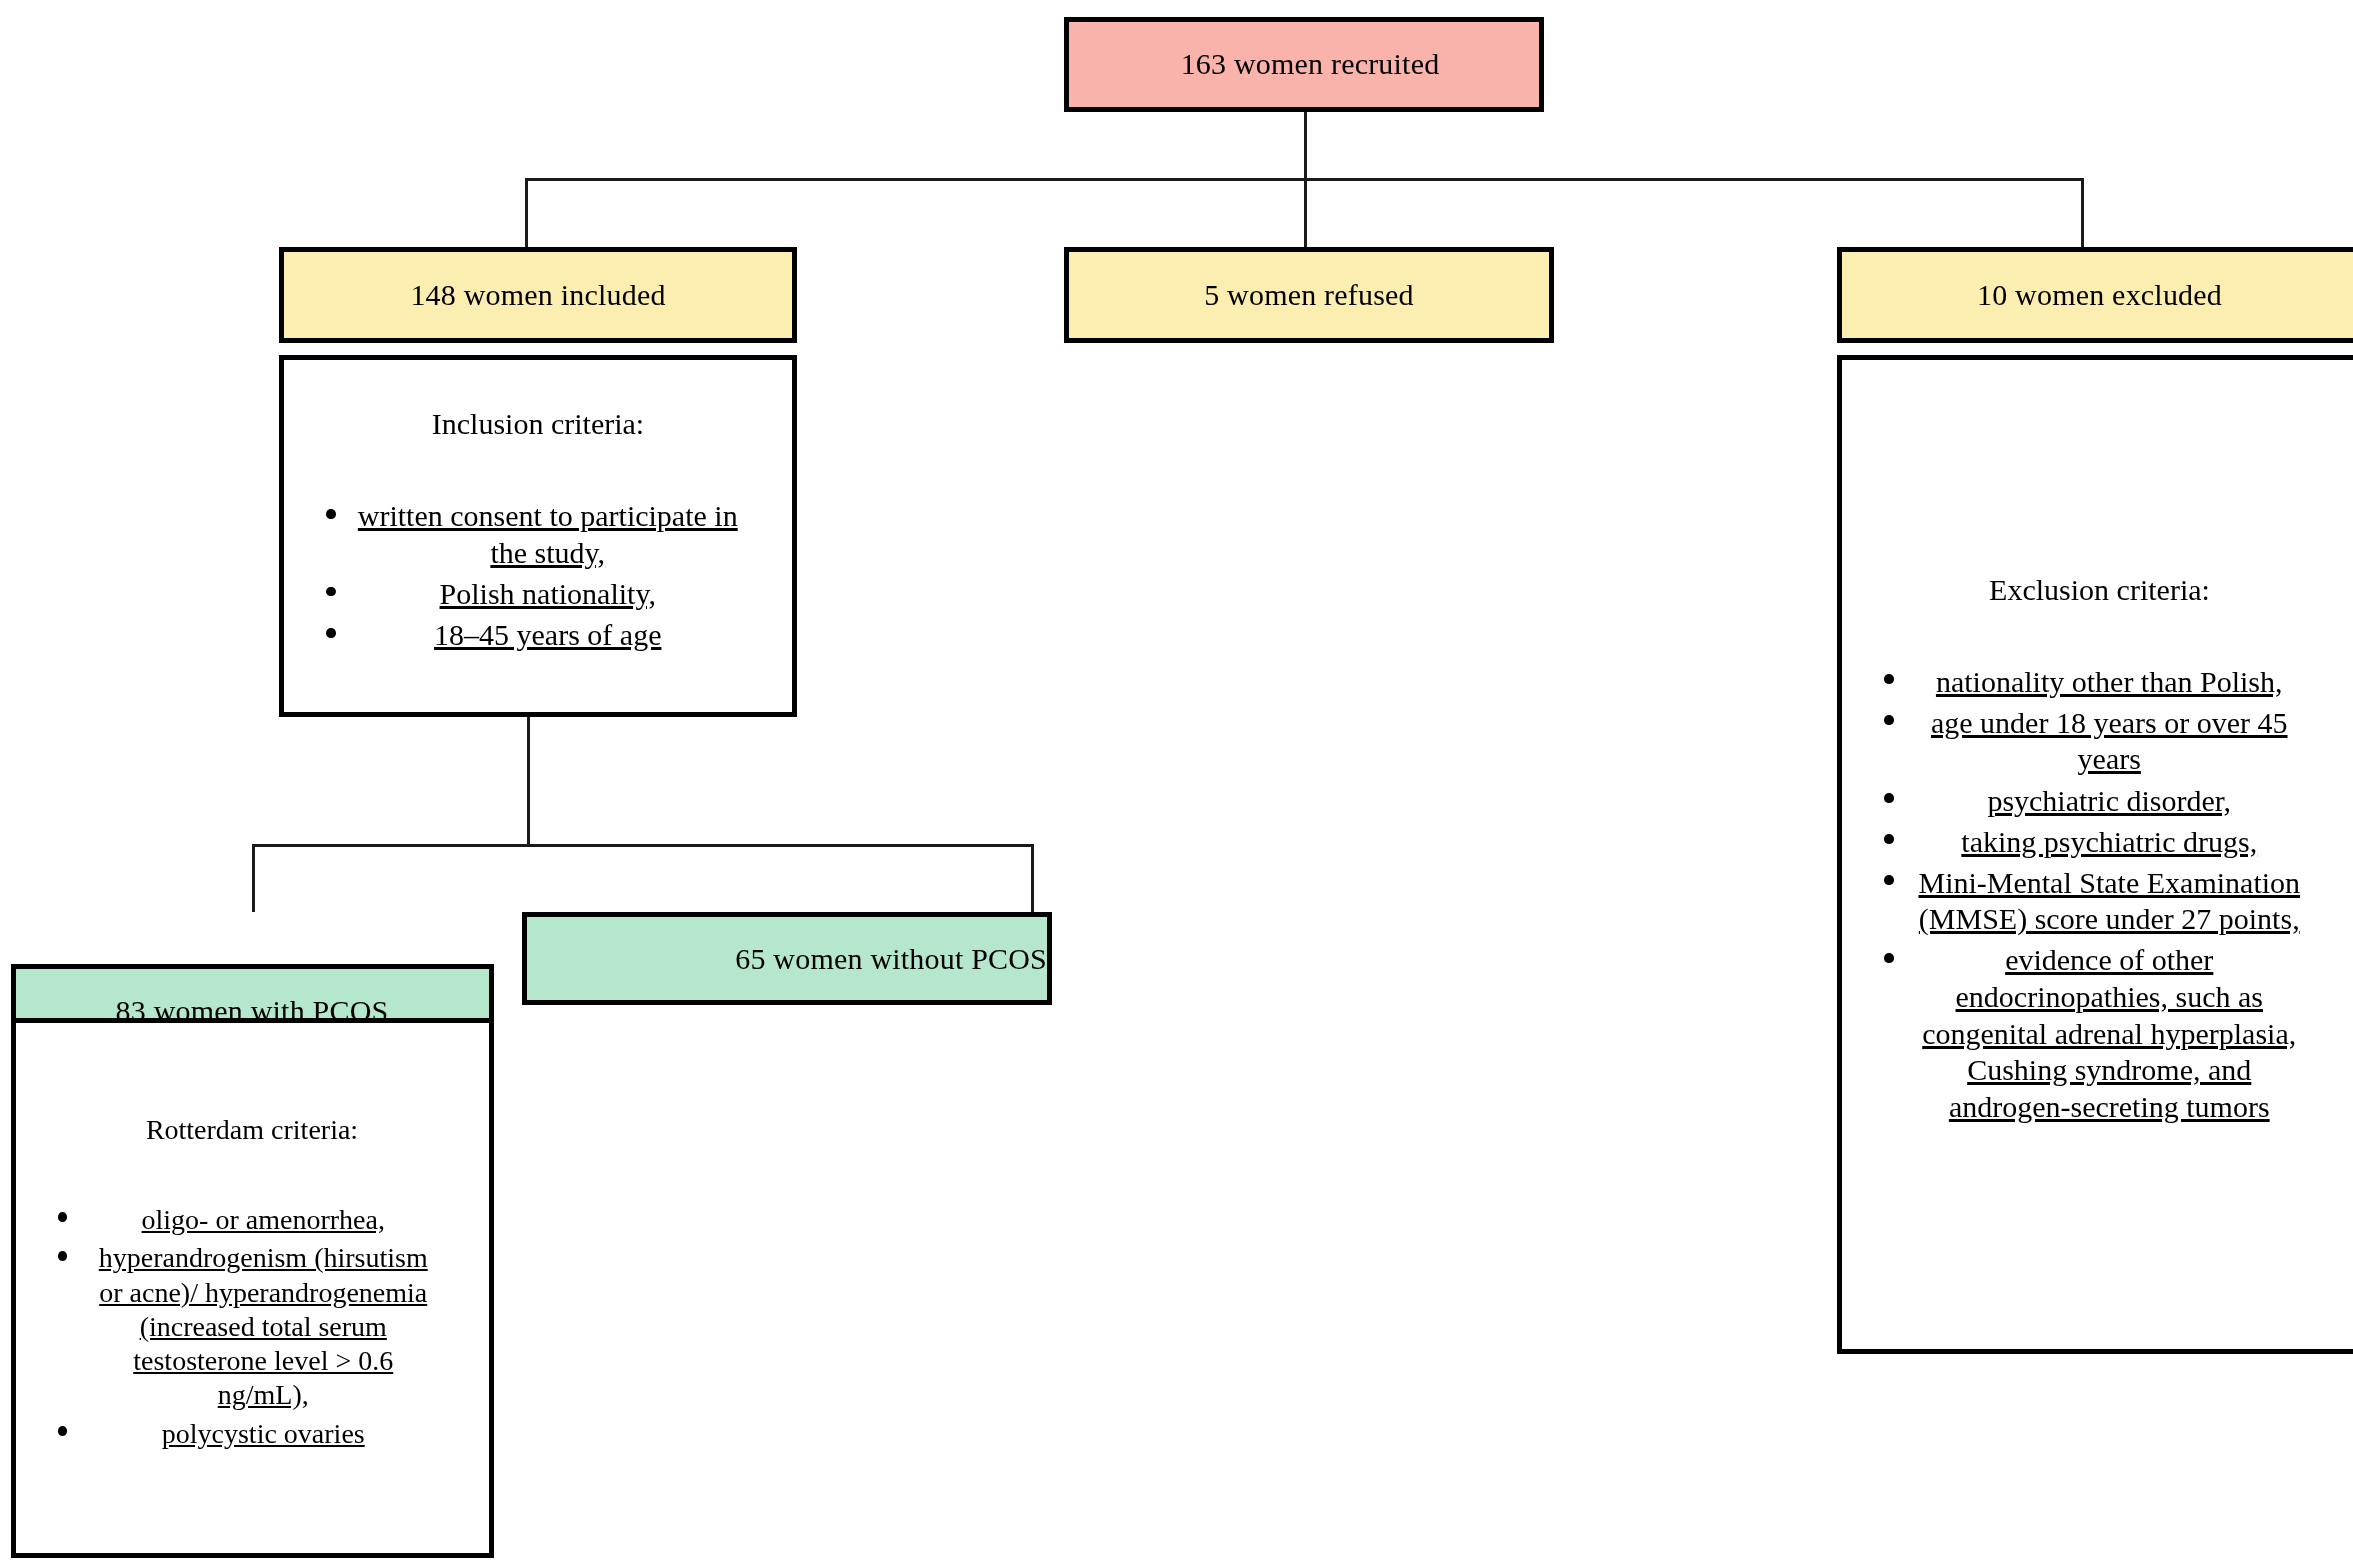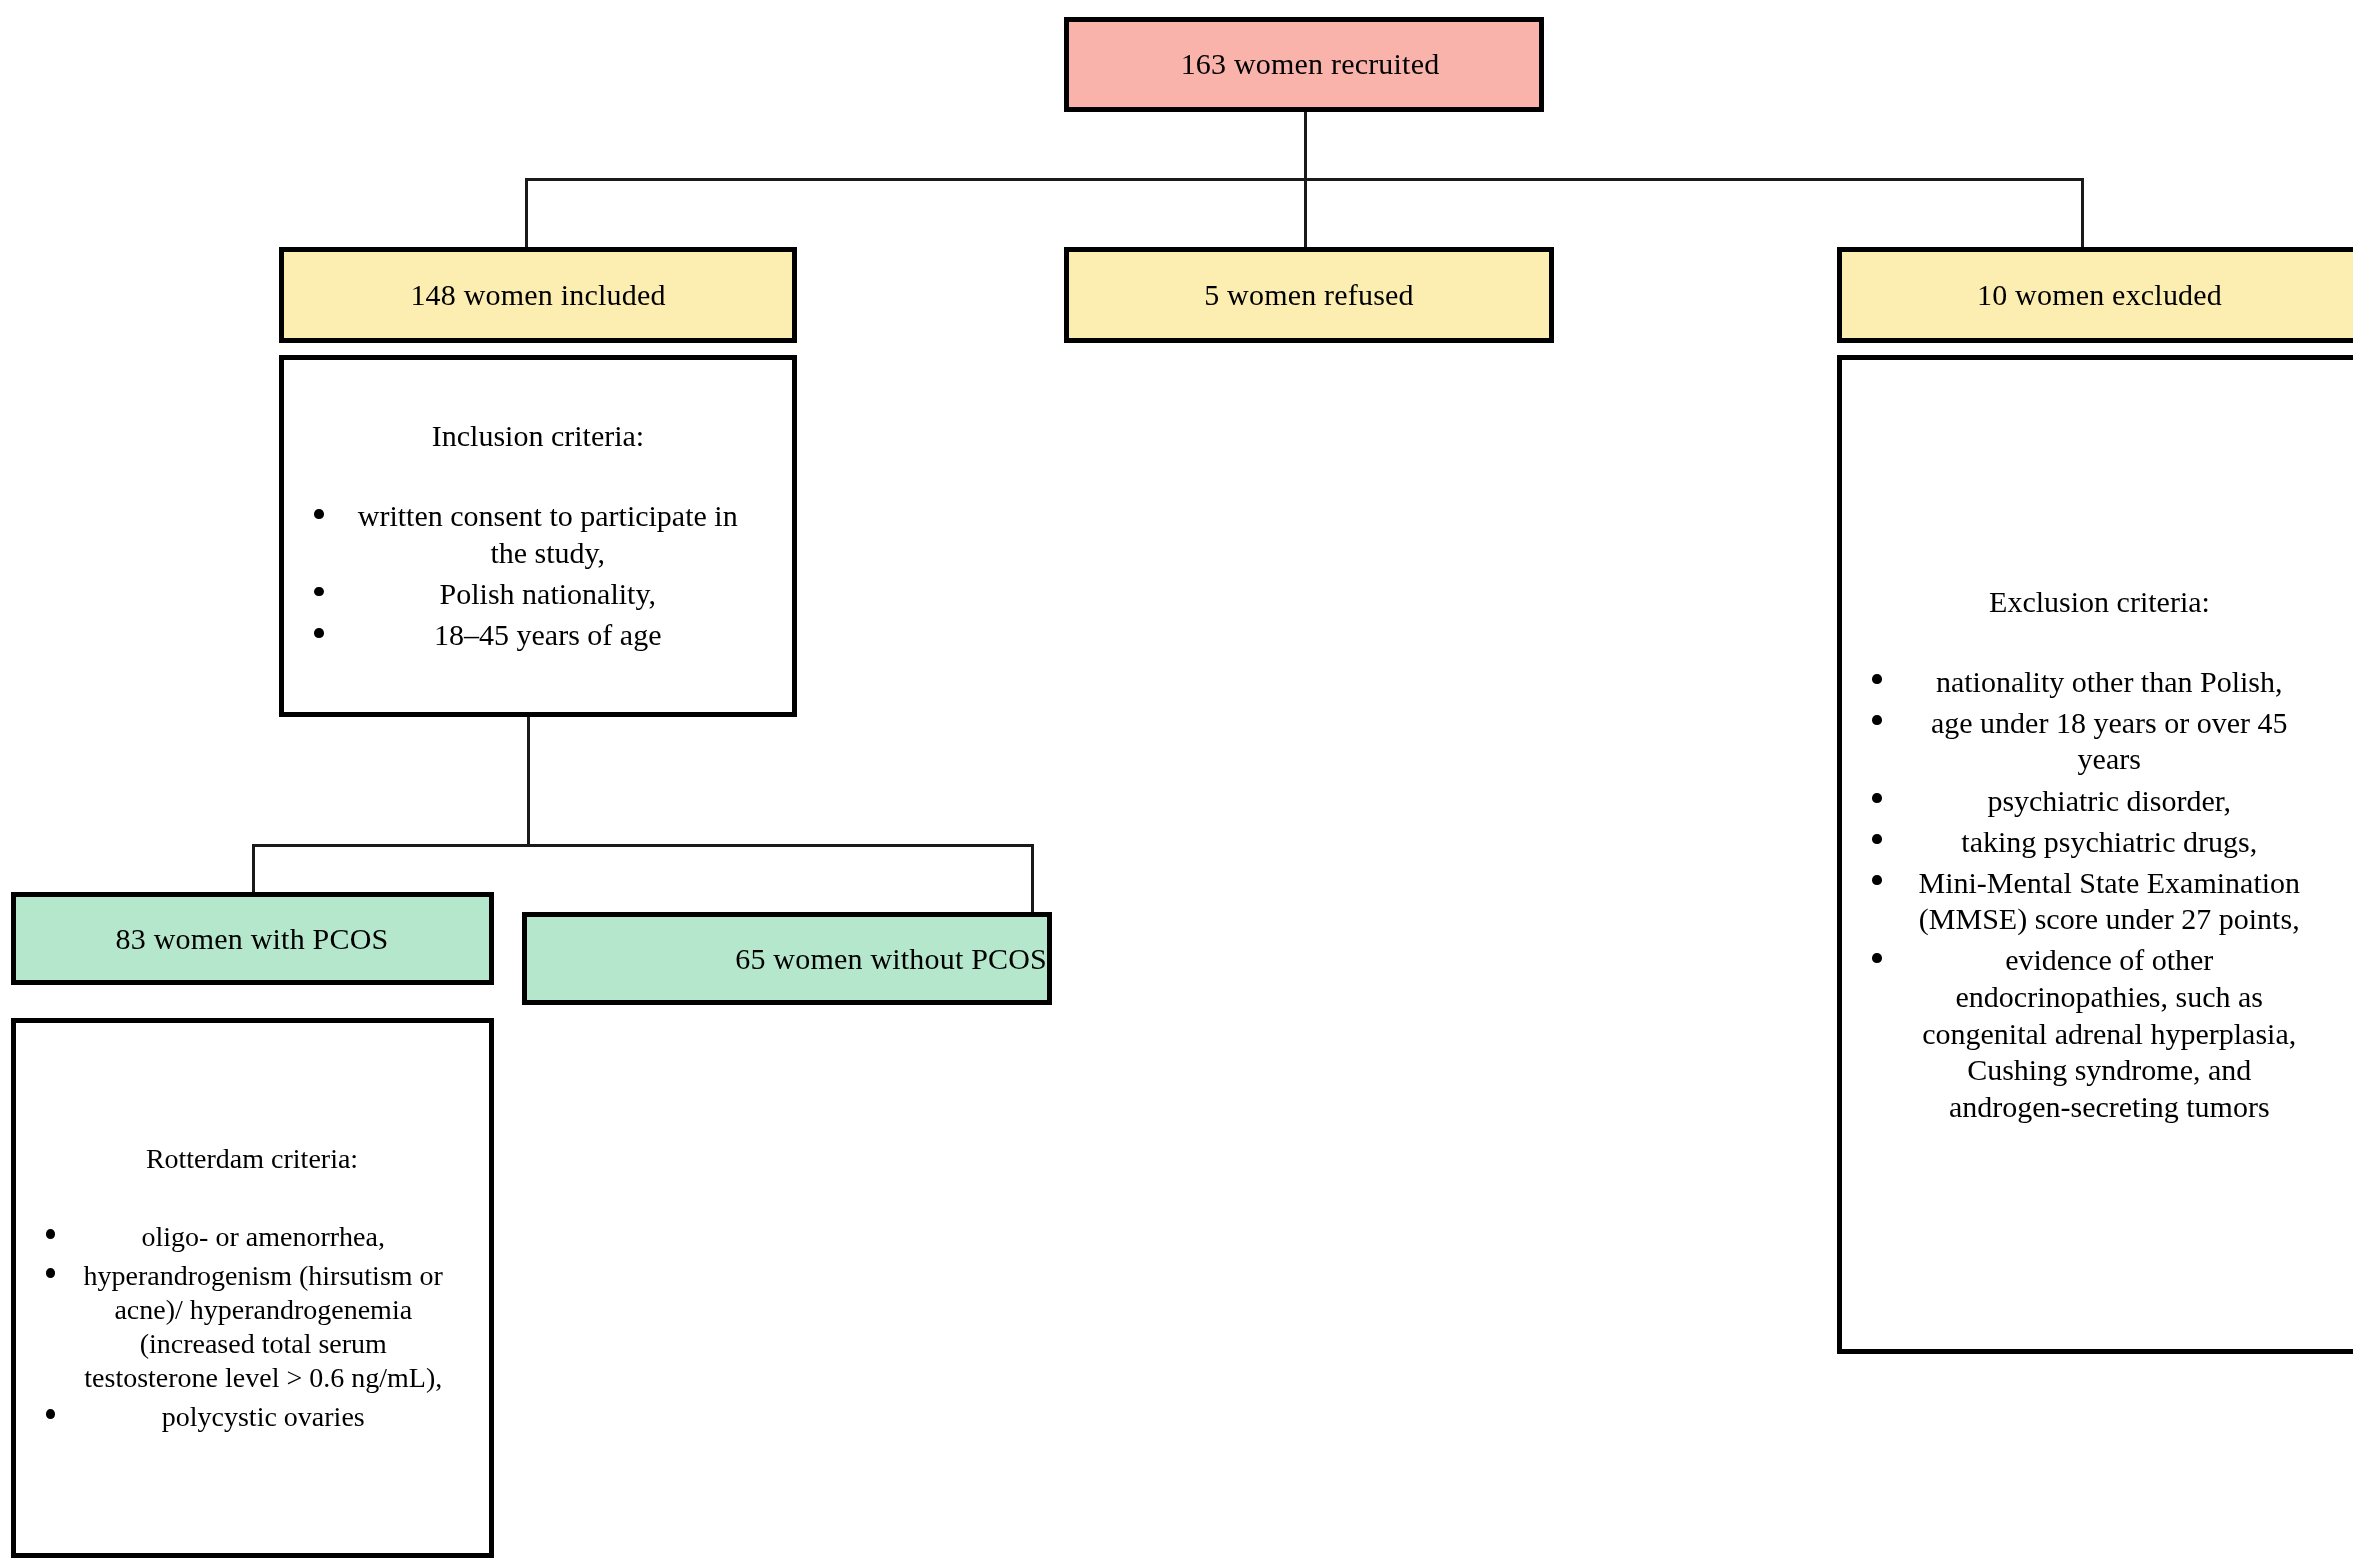--- a/index.html
+++ b/index.html
@@ -54,22 +54,23 @@
     gap: 36px;
   }
   .criteria .c-title {
     text-align: center;
     font-size: 30px;
     line-height: 1.22;
     margin-bottom: 3px;
   }
   .criteria ul {
     list-style: none;
-    margin: 0;
+    margin: 12px;
     padding: 0;
+    text-decoration: underline;
   }
   .criteria li {
     position: relative;
     text-align: center;
     font-size: 30px;
     line-height: 1.22;
     padding: 0 25.5px 0 45px;
     margin: 4.5px 0 0 0;
   }
   .criteria li .bullet {
@@ -180,21 +181,21 @@
         <span class="bullet"></span>
         <span>Mini-Mental State Examination (MMSE) score under 27 points,</span>
       </li>
       <li>
         <span class="bullet"></span>
         <span>evidence of other endocrinopathies, such as congenital adrenal hyperplasia, Cushing syndrome, and androgen-secreting tumors</span>
       </li>
     </ul>
   </div>
 
-  <div class="node green" style="left:10.5px; top:892px; width:483px; height:93px;">
+  <div class="node green" style="left:10.5px; top:964px; width:483px; height:93px;">
     <span class="label">83 women with PCOS</span>
   </div>
 
   <div class="node green" style="left:522px; top:912px; width:530px; height:93px;justify-content:flex-end;">
     <span class="label">65 women without PCOS</span>
   </div>
 
   <div class="criteria sm" style="left:10.5px; top:1018px; width:483px; height:540px;">
     <div class="c-title">Rotterdam criteria:</div>
     <ul>

